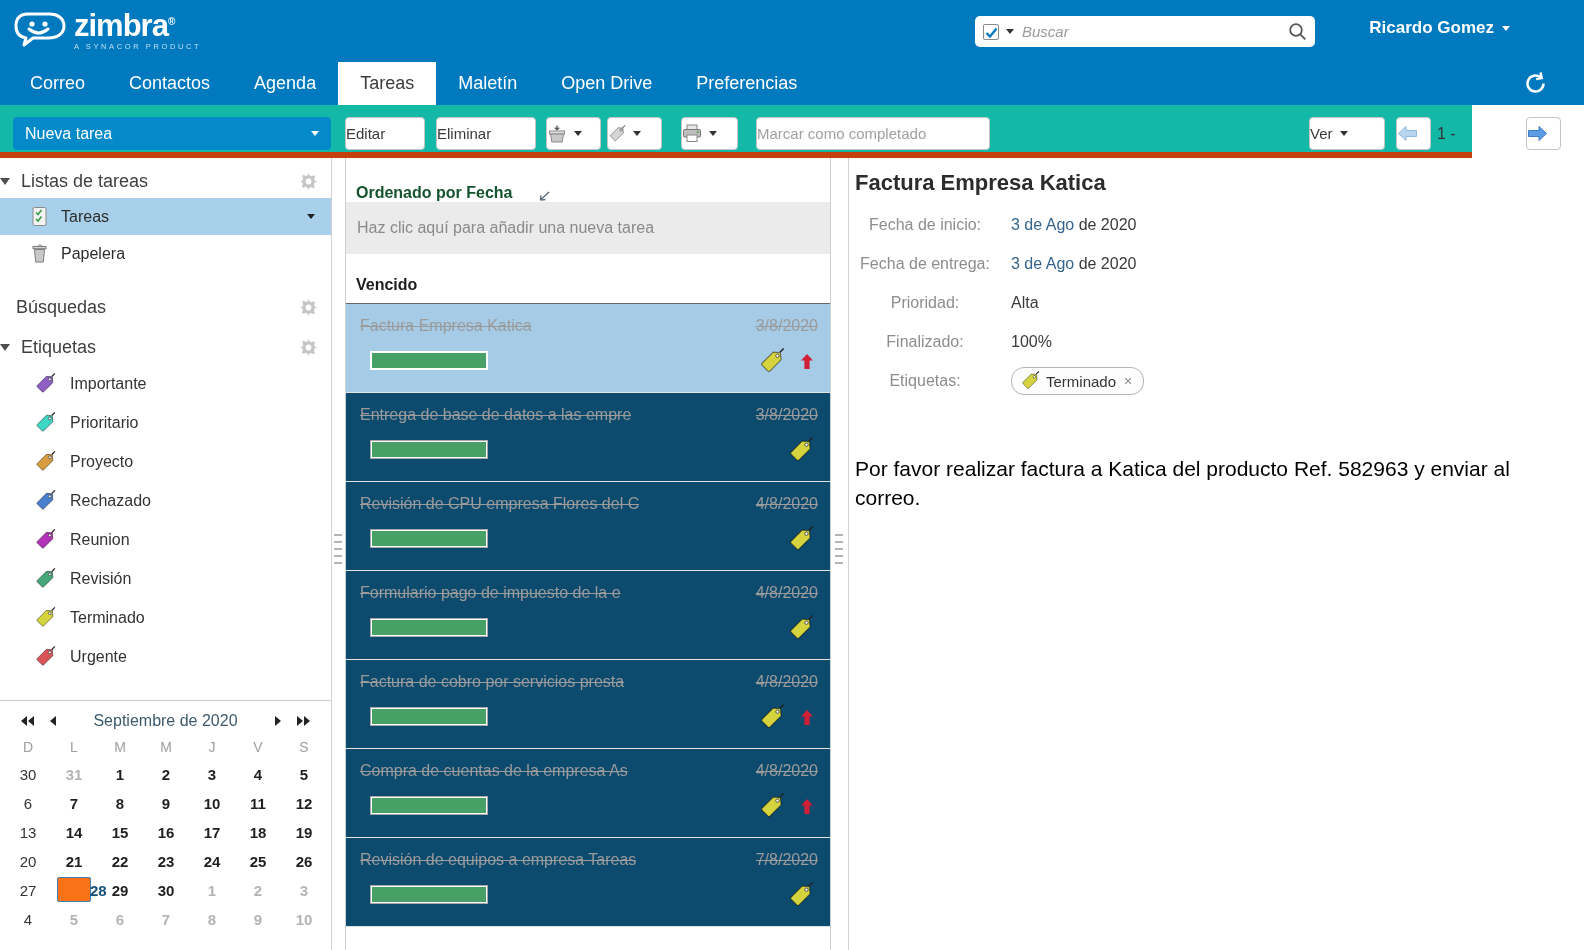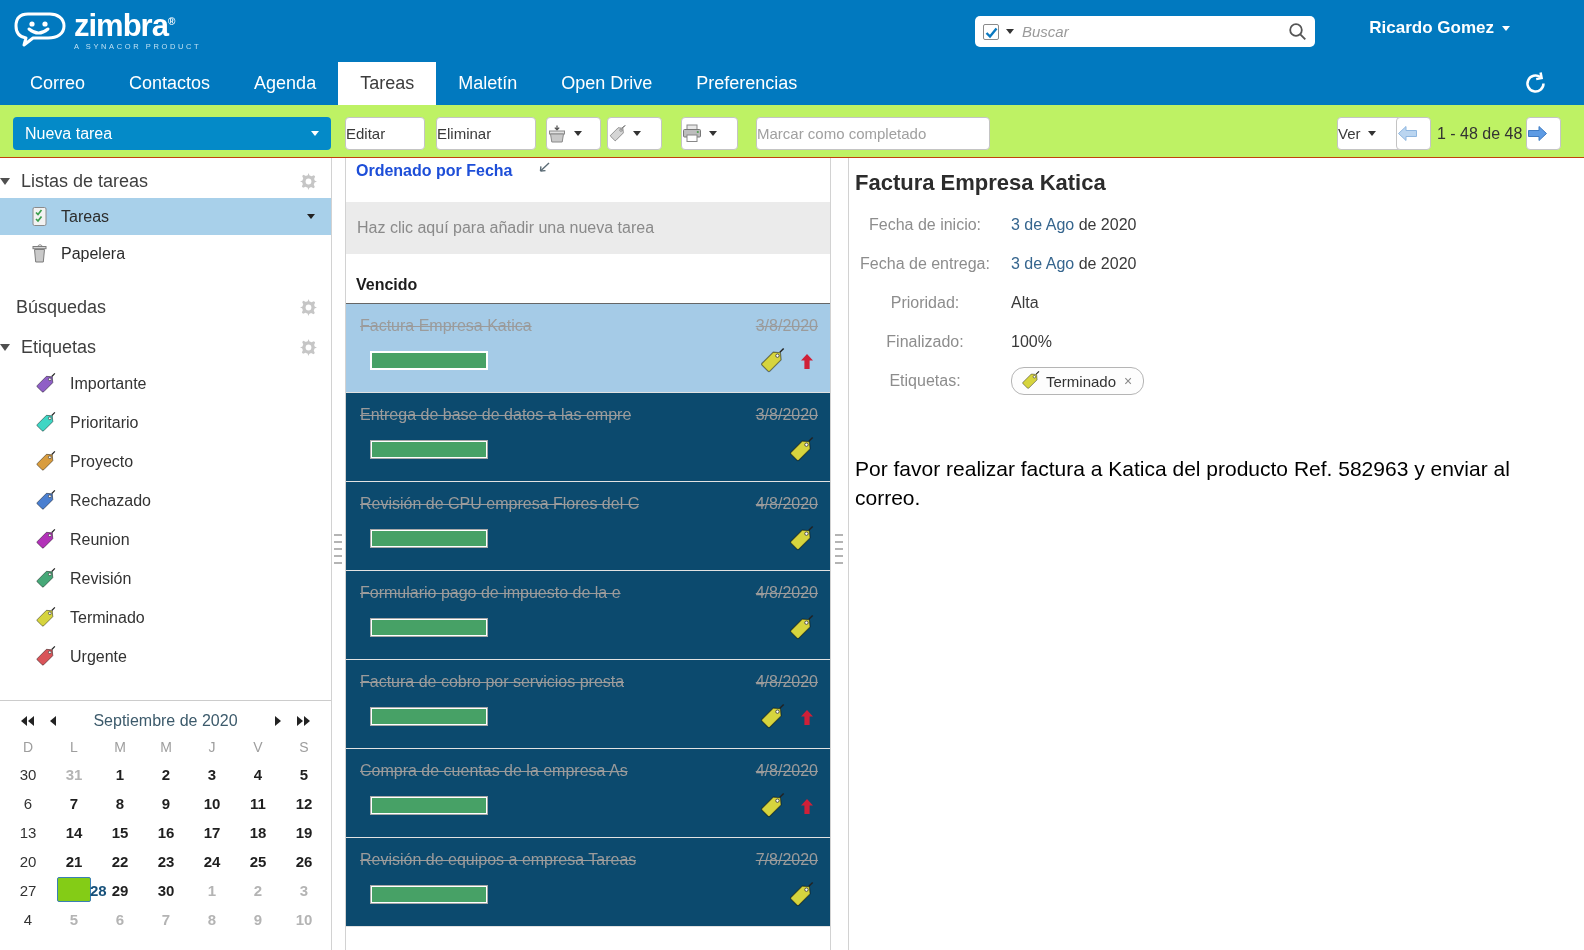--- a/index.html
+++ b/index.html
@@ -26,21 +26,21 @@
   .srch-caret { margin:0 8px 0 7px; color:#333; }
   .searchbox input { flex:1; border:none; outline:none; font-size:15px; font-style:italic; color:#0f172a; font-family:"Liberation Sans",sans-serif; background:transparent; }
   .searchbox input::placeholder { color:#9a9a9a; font-style:italic; }
   .user-menu { position:absolute; right:74px; top:18px; color:#fff; font-size:17px; font-weight:bold; display:flex; align-items:center; gap:8px; cursor:pointer; }
 
   .caret { display:inline-block; width:0; height:0; border-left:4px solid transparent; border-right:4px solid transparent; border-top:5px solid currentColor; }
   .caret.white { color:#fff; }
   .caret.dark { color:#333; }
 
   
-  .toolbar { position:absolute; left:0; top:105px; width:1584px; height:53px; background:#bef264; border-bottom:1px solid #c2410c; }
+  .toolbar { position:absolute; left:0; top:105px; width:1472px; height:53px; background:#14b8a6; border-bottom:6px solid #c2410c; }
   .btn { position:absolute; top:12px; height:33px; background:#fff; border:1px solid #c4c4c4; border-radius:4px; font-size:15px; color:#3a3a3a; display:flex; align-items:center; justify-content:flex-start; gap:7px; cursor:pointer; }
   .btn.disabled { color:#a0a0a0; }
   .newtask-btn { position:absolute; left:13px; top:12px; width:318px; height:33px; background:#048ac8; border-radius:4px; color:#fff; font-size:16px; display:flex; align-items:center; padding:0 12px; cursor:pointer; }
   .newtask-btn .caret { margin-left:auto; }
   .pag-text { position:absolute; top:12px; left:1437px; height:33px; line-height:33px; font-size:16px; color:#333; }
 
   
   .vline { position:absolute; top:158px; bottom:0; width:1px; background:#d2d2d2; }
   .grip { position:absolute; top:534px; width:8px; height:34px; background:repeating-linear-gradient(to bottom,#b4b4b4 0 2px,transparent 2px 7px); cursor:col-resize; }
 
@@ -64,25 +64,25 @@
   .cal-title { flex:1; text-align:center; font-size:16px; color:#3c5a6b; }
   .cal-arr { display:flex; gap:1px; cursor:pointer; padding:4px 3px; }
   .tl { width:0;height:0;border-top:5px solid transparent;border-bottom:5px solid transparent;border-right:6px solid #222; }
   .tr { width:0;height:0;border-top:5px solid transparent;border-bottom:5px solid transparent;border-left:6px solid #222; }
   .cal-days, .cal-row { display:flex; padding-left:5px; }
   .cal-days span { width:46px; text-align:center; font-size:14px; color:#9e9e9e; height:26px; line-height:26px; }
   .cal-row { height:29px; }
   .cal-cell { width:46px; text-align:center; font-size:15px; font-weight:bold; color:#1f1f1f; line-height:29px; cursor:pointer; }
   .cal-row .cal-cell:first-child { font-weight:normal; color:#333; }
   .cal-cell.muted { color:#b4b4b4; }
-  .cal-cell.sel span { display:inline-block; width:32px; height:25px; line-height:25px; background:#84cc16; border:1px solid #3a7fb5; border-radius:2px; color:#16507a;padding-left:32px; }
+  .cal-cell.sel span { display:inline-block; width:32px; height:25px; line-height:25px; background:#f97316; border:1px solid #3a7fb5; border-radius:2px; color:#16507a;padding-left:32px; }
 
   
   .tasklist { position:absolute; left:346px; top:158px; width:484px; bottom:0; background:#fff; }
-  .sort-head { height:44px; display:flex; align-items:flex-start; padding:4px 0 0 10px; gap:25px; font-size:16px; font-weight:bold; color:#1d4ed8; cursor:pointer; }
+  .sort-head { height:44px; display:flex; align-items:flex-end; padding:4px 0 0 10px; gap:25px; font-size:16px; font-weight:bold; color:#14532d; cursor:pointer; }
   .add-hint { height:52px; background:#ebebeb; display:flex; align-items:center; padding-left:11px; font-size:16px; color:#8a8a8a; cursor:text; }
   .sec-vencido { margin-top:16px; height:34px; line-height:30px; padding-left:10px; font-size:16px; font-weight:bold; color:#1d1d1d; border-bottom:1px solid #666; }
   .task-row { position:relative; height:89px; border-bottom:1px solid #e2e2e2; background:#0c4a6e; cursor:pointer; }
   .task-row.selected { background:#a5cbe7; }
   .t-title { position:absolute; left:14px; top:13px; font-size:16px; color:#9b9b9b; text-decoration:line-through; max-width:290px; white-space:nowrap; overflow:hidden; }
   .t-date { position:absolute; right:12px; top:13px; font-size:16px; color:#9b9b9b; text-decoration:line-through; }
   .pbar { position:absolute; left:24px; top:47px; width:118px; height:19px; background:#fff; border:1px solid #a8a8a8; padding:1px; }
   .task-row.selected .pbar { border-color:#fff; }
   .pfill { height:100%; background:#47a166; }
   .t-icons { position:absolute; right:16px; top:42px; height:30px; display:flex; align-items:center; gap:15px; }
@@ -199,21 +199,21 @@
           <circle cx="15.8" cy="8" r="1.1" fill="#4d9e4d"></circle>
           <rect x="5" y="11" width="10" height="6.5" fill="#fff" stroke="#888"></rect>
         </svg>
       </span>
       <span class="caret dark"></span>
     </div>
     <div class="btn disabled" style="left:756px;width:234px;">
         <span>Marcar como completado</span>
       </div>
 
-    <div class="btn" style="left:1337px;width:76px;">
+    <div class="btn" style="left:1309px;width:76px;">
       <span>Ver</span>
       <span class="caret dark"></span>
     </div>
     <div class="btn" style="left:1396px;width:35px;">
       <svg width="21" height="17" viewBox="0 0 21 17">
         <path d="M9 1.5 L1.5 8.5 L9 15.5 V11.5 H19.5 V5.5 H9 Z" fill="#bad5f0" stroke="#8fb7e0"></path>
       </svg>
     </div>
     <div class="pag-text">1 - 48 de 48</div>
     <div class="btn" style="left:1526px;width:35px;">

